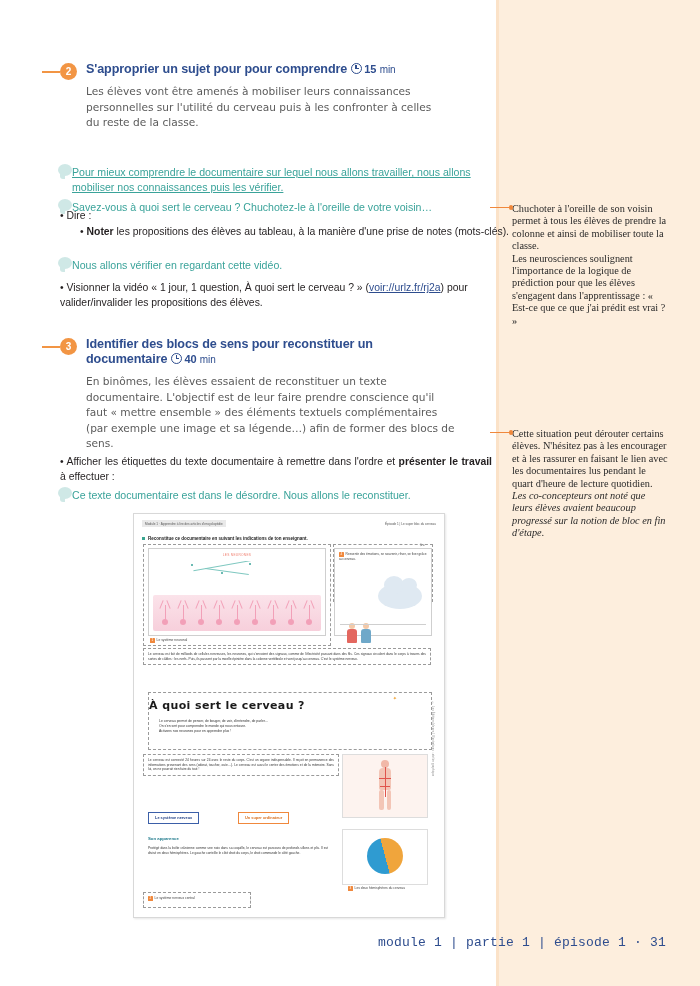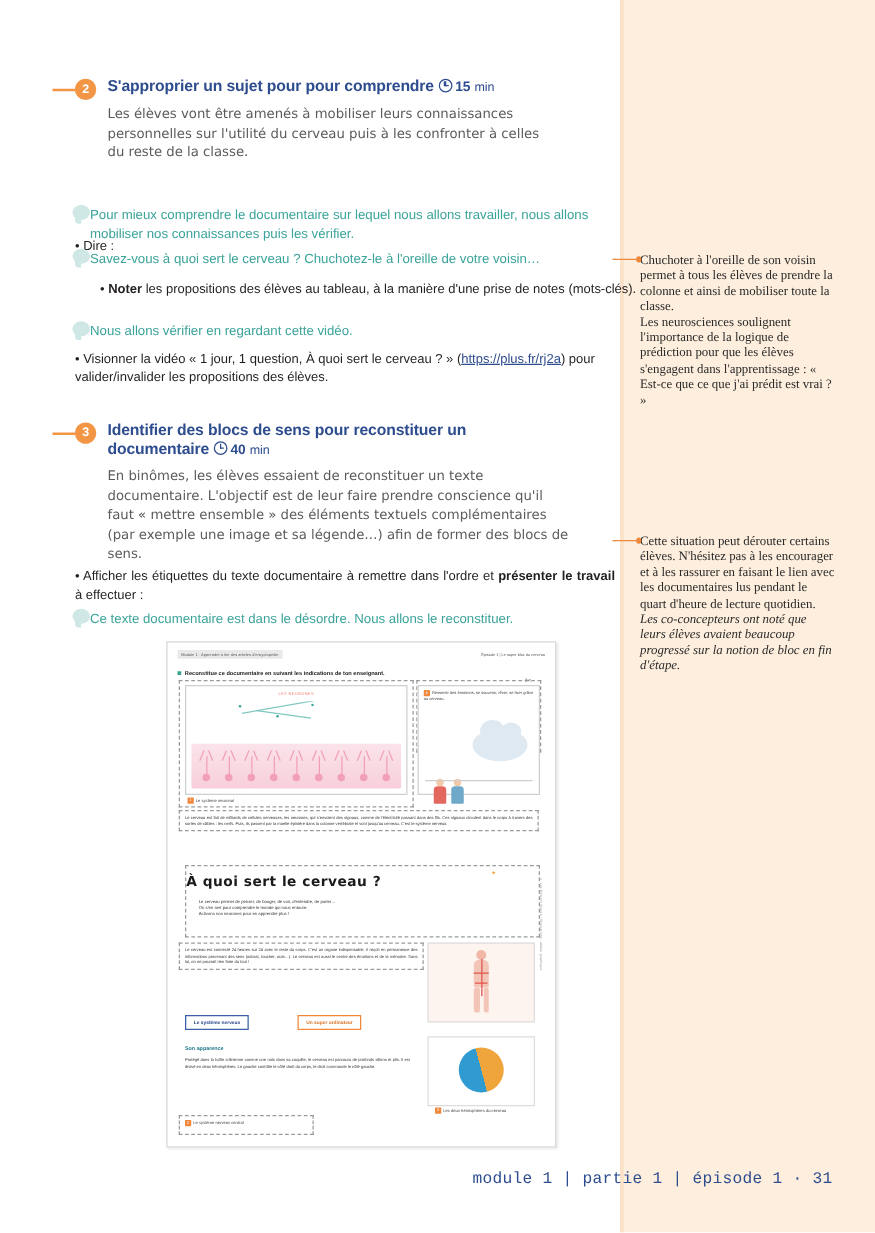--- a/index.html
+++ b/index.html
@@ -224,43 +224,43 @@
 
   <div class="step" style="left:60px;top:63px;width:440px;">
     <div class="step-dash"></div>
     <div class="step-num">2</div>
     <div class="step-title">
       <span>S'approprier un sujet pour pour comprendre</span><span class="clock"></span><span class="dur">15</span> <span class="dur"><em>min</em></span>
     </div>
   </div>
   <div class="step-desc" style="left:86px;top:84px;width:360px;">Les élèves vont être amenés à mobiliser leurs connaissances personnelles sur l'utilité du cerveau puis à les confronter à celles du reste de la classe.</div>
 
-  <div class="bullet" style="left:60px;top:150px;width:200px;margin-top:41px;">• Dire :</div>
-
-  <div class="speech" style="left:72px;top:165px;width:420px;">
+  <div class="bullet" style="left:60px;top:168px;width:200px;margin-top:41px;">• Dire :</div>
+
+  <div class="speech" style="left:72px;top:165px;width:420px;text-decoration:underline;">
     <span class="bubble"></span>
     <span>Pour mieux comprendre le documentaire sur lequel nous allons travailler, nous allons mobiliser nos connaissances puis les vérifier.</span>
   </div>
 
   <div class="speech" style="left:72px;top:200px;width:420px;">
     <span class="bubble"></span>
     <span>Savez-vous à quoi sert le cerveau ? Chuchotez-le à l'oreille de votre voisin…</span>
   </div>
 
   <div class="bullet" style="left:60px;top:225px;width:432px;margin-left:20px;">
     • <b>Noter</b><span> les propositions des élèves au tableau, à la manière d'une prise de notes (mots-clés).</span>
   </div>
 
   <div class="speech" style="left:72px;top:258px;width:420px;">
     <span class="bubble"></span>
     <span>Nous allons vérifier en regardant cette vidéo.</span>
   </div>
 
   <div class="bullet" style="left:60px;top:281px;width:430px;text-align:left;">
-    <span>• Visionner la vidéo « 1 jour, 1 question, À quoi sert le cerveau ? » (</span><a class="lnk" href="#">https://plus.fr/rj2a</a><span>) pour valider/invalider les propositions des élèves.</span>
+    <span>• Visionner la vidéo « 1 jour, 1 question, À quoi sert le cerveau ? » (</span><a class="lnk" href="#">voir://urlz.fr/rj2a</a><span>) pour valider/invalider les propositions des élèves.</span>
   </div>
 
   <div class="step" style="left:60px;top:338px;width:440px;">
     <div class="step-dash"></div>
     <div class="step-num">3</div>
     <div class="step-title" style="width:300px;">
       <span>Identifier des blocs de sens pour reconstituer un documentaire</span><span class="clock"></span><span class="dur">40</span> <span class="dur"><em>min</em></span>
     </div>
   </div>
   <div class="step-desc" style="left:86px;top:374px;width:370px;">En binômes, les élèves essaient de reconstituer un texte documentaire. L'objectif est de leur faire prendre conscience qu'il faut « mettre ensemble » des éléments textuels complémentaires (par exemple une image et sa légende…) afin de former des blocs de sens.</div>

